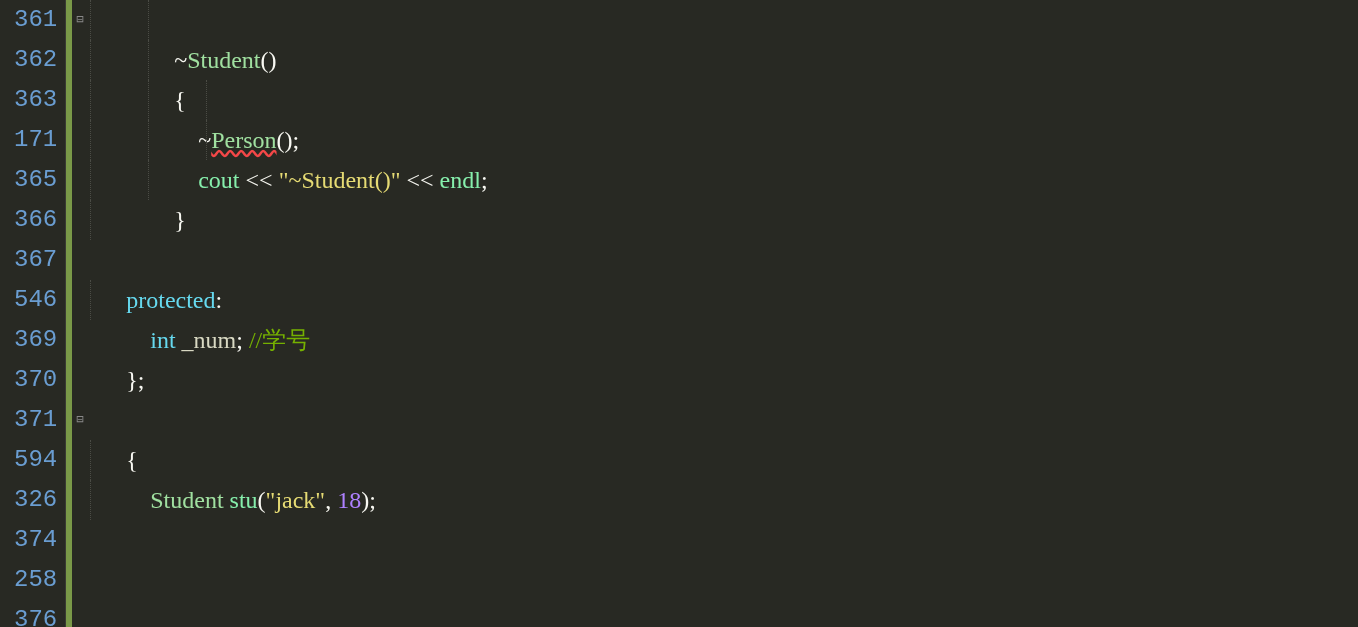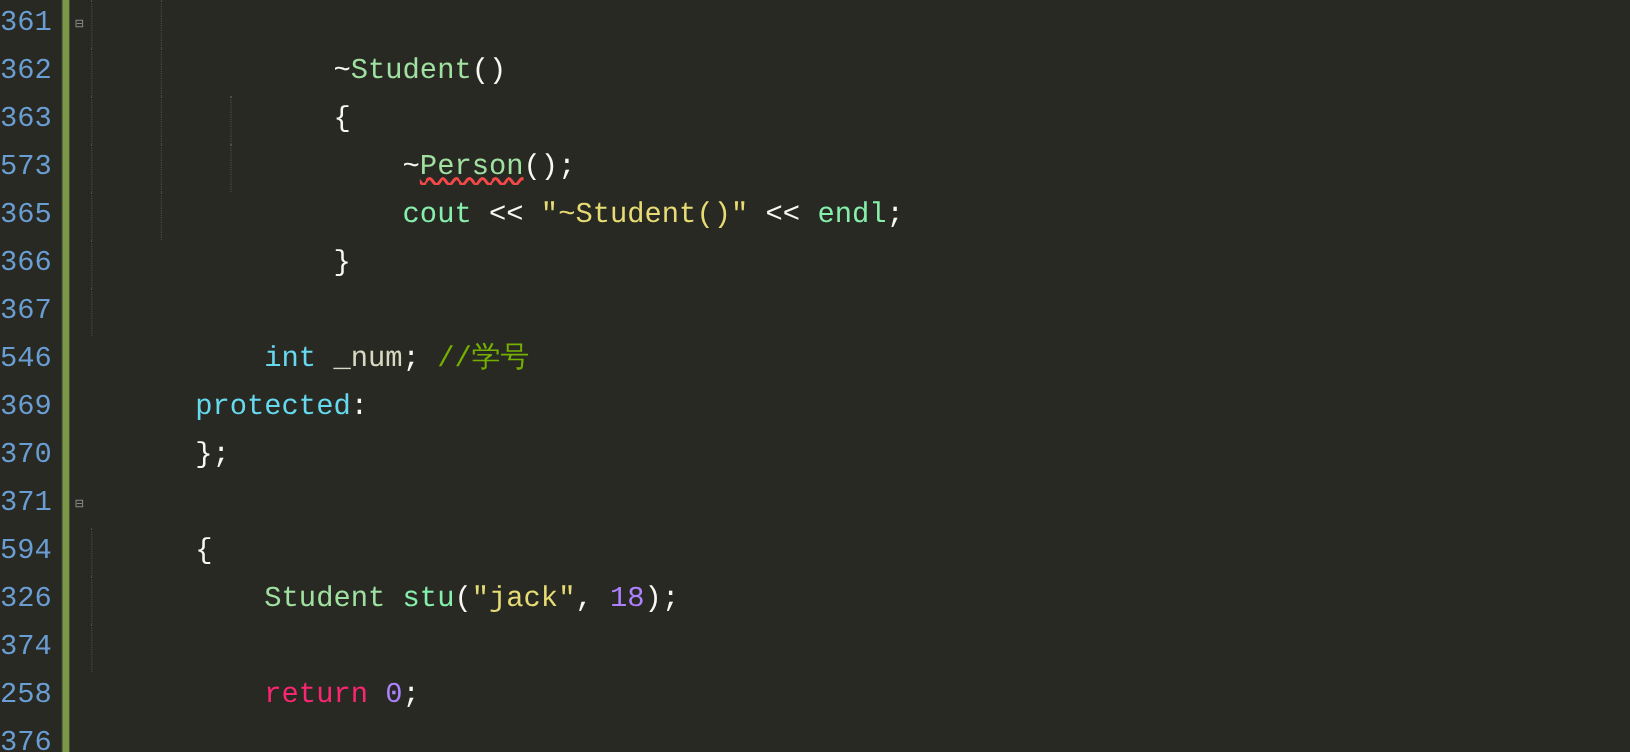--- a/index.html
+++ b/index.html
@@ -14,21 +14,21 @@
       overflow: hidden;
       width: 1358px;
       height: 627px;
     }
     .editor {
       display: flex;
       height: 100%;
     }
     .gutter {
       background: #282923;
-      padding: 0 8px 0 0;
+      padding: 0 8px 0 14px;
       text-align: left;
       user-select: none;
       border-right: 1px solid #3a3b34;
     }
     .line-number {
       color: #6a9dd1;
       height: 40px;
       line-height: 40px;
       font-size: 24px;
     }
@@ -52,20 +52,21 @@
       flex: 1;
       background: #282923;
       position: relative;
       padding-left: 2px;
     }
     .code-line {
       height: 40px;
       line-height: 40px;
       white-space: pre;
       position: relative;
+      font-family: Liberation Serif, serif;
     }
     .indent-guide {
       position: absolute;
       width: 1px;
       top: 0;
       bottom: 0;
       border-left: 1px dotted #4b4c45;
     }
     .tok-white { color: #f8f8f2; }
     .tok-keyword { color: #66d9ef; }
@@ -84,21 +85,21 @@
     }
   </style>
 </head>
 <body>
 
 <div class="editor">
   <div class="gutter">
     <div class="line-number">361</div>
     <div class="line-number">362</div>
     <div class="line-number">363</div>
-    <div class="line-number">573</div>
+    <div class="line-number">171</div>
     <div class="line-number">365</div>
     <div class="line-number">366</div>
     <div class="line-number">367</div>
     <div class="line-number">546</div>
     <div class="line-number">369</div>
     <div class="line-number">370</div>
     <div class="line-number">371</div>
     <div class="line-number">594</div>
     <div class="line-number">326</div>
     <div class="line-number">374</div>
@@ -144,25 +145,25 @@
 
     <div class="code-line">
       <span class="indent-guide" style="left:0px"></span><span class="indent-guide" style="left:58px"></span><span class="tok-white">        </span><span class="tok-punc">}</span>
     </div>
 
     <div class="code-line">
       <span class="indent-guide" style="left:0px"></span><span class="tok-white"></span>
     </div>
 
     <div class="code-line">
-      <span class="indent-guide" style="left:0px"></span><span class="tok-white">    </span><span class="tok-keyword">int</span><span class="tok-white"> </span><span class="tok-member">_num</span><span class="tok-punc">; </span><span class="tok-comment">//学号</span>
+      <span class="tok-keyword">protected</span><span class="tok-punc">:</span>
     </div>
 
     <div class="code-line">
-      <span class="tok-keyword">protected</span><span class="tok-punc">:</span>
+      <span class="indent-guide" style="left:0px"></span><span class="tok-white">    </span><span class="tok-keyword">int</span><span class="tok-white"> </span><span class="tok-member">_num</span><span class="tok-punc">; </span><span class="tok-comment">//学号</span>
     </div>
 
     <div class="code-line">
       <span class="tok-punc">}</span><span class="tok-punc">;</span>
     </div>
 
     <div class="code-line">
       <span class="tok-white"></span>
     </div>
 
@@ -172,22 +173,19 @@
     </div>
 
     <div class="code-line">
       <span class="indent-guide" style="left:0px"></span><span class="tok-white">    </span><span class="tok-class">Student</span><span class="tok-white"> </span><span class="tok-ident">stu</span><span class="tok-punc">(</span><span class="tok-string">"jack"</span><span class="tok-punc">, </span><span class="tok-number">18</span><span class="tok-punc">)</span><span class="tok-punc">;</span>
     </div>
 
     <div class="code-line">
       <span class="indent-guide" style="left:0px"></span><span class="tok-white"></span>
     </div>
 
-    <div class="code-line">
-      <span class="indent-guide" style="left:0px"></span><span class="tok-white">    </span><span class="tok-keyword2">return</span><span class="tok-white"> </span><span class="tok-number">0</span><span class="tok-punc">;</span>
-    </div>
 
     <div class="code-line">
       
     </div>
 
   </div>
 </div>
 
 </body></html>

